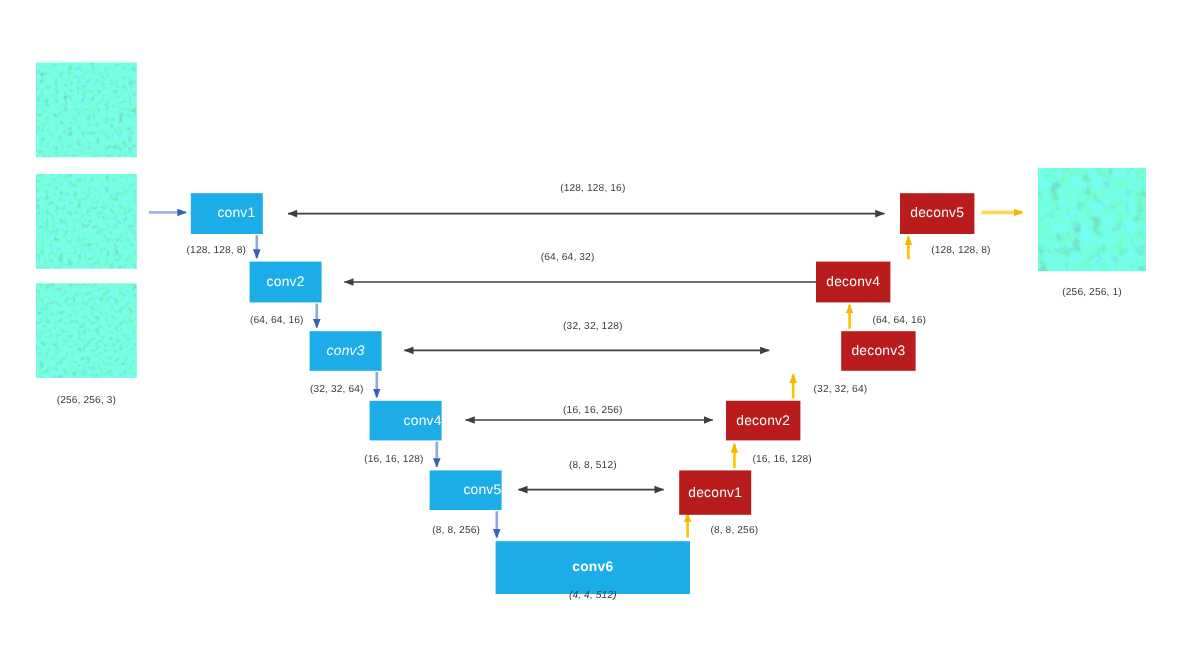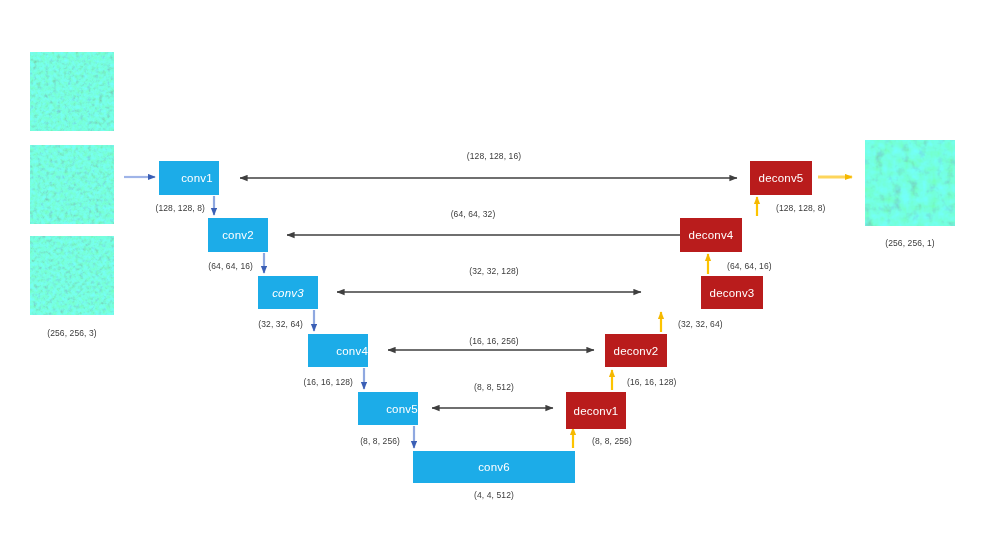--- a/index.html
+++ b/index.html
@@ -209,21 +209,21 @@
   </div>
   <div class="block enc" style="left:258px;top:276px;width:60px;height:33px;font-style:italic;">
     <span>conv3</span>
   </div>
   <div class="block enc" style="left:308px;top:334px;width:60px;height:33px;justify-content:flex-end;">
     <span>conv4</span>
   </div>
   <div class="block enc" style="left:358px;top:392px;width:60px;height:33px;padding-left:28px;">
     <span>conv5</span>
   </div>
-  <div class="block enc" style="left:413px;top:451px;width:162px;height:32px;">
+  <div class="block enc" style="left:413px;top:451px;width:162px;height:44px;font-weight:bold;">
     <span>conv6</span>
   </div>
 
   <div class="block dec" style="left:750px;top:161px;width:62px;height:34px;">
     <span>deconv5</span>
   </div>
   <div class="block dec" style="left:680px;top:218px;width:62px;height:34px;">
     <span>deconv4</span>
   </div>
   <div class="block dec" style="left:653px;top:276px;width:62px;height:33px;margin-left:48px;">
@@ -234,21 +234,21 @@
   </div>
   <div class="block dec" style="left:566px;top:392px;width:60px;height:37px;">
     <span>deconv1</span>
   </div>
 
   <div class="dim right" style="left:205px;top:203px;">(128, 128, 8)</div>
   <div class="dim right" style="left:253px;top:261px;">(64, 64, 16)</div>
   <div class="dim right" style="left:303px;top:319px;">(32, 32, 64)</div>
   <div class="dim right" style="left:353px;top:377px;">(16, 16, 128)</div>
   <div class="dim right" style="left:400px;top:436px;">(8, 8, 256)</div>
-  <div class="dim center" style="left:494px;top:490px;">(4, 4, 512)</div>
+  <div class="dim center" style="left:494px;top:490px;font-style:italic;">(4, 4, 512)</div>
 
   <div class="dim" style="left:776px;top:203px;">(128, 128, 8)</div>
   <div class="dim" style="left:727px;top:261px;">(64, 64, 16)</div>
   <div class="dim" style="left:678px;top:319px;">(32, 32, 64)</div>
   <div class="dim" style="left:627px;top:377px;">(16, 16, 128)</div>
   <div class="dim" style="left:592px;top:436px;">(8, 8, 256)</div>
 
   <div class="dim center" style="left:494px;top:151px;">(128, 128, 16)</div>
   <div class="dim center" style="left:473px;top:209px;">(64, 64, 32)</div>
   <div class="dim center" style="left:494px;top:266px;">(32, 32, 128)</div>

